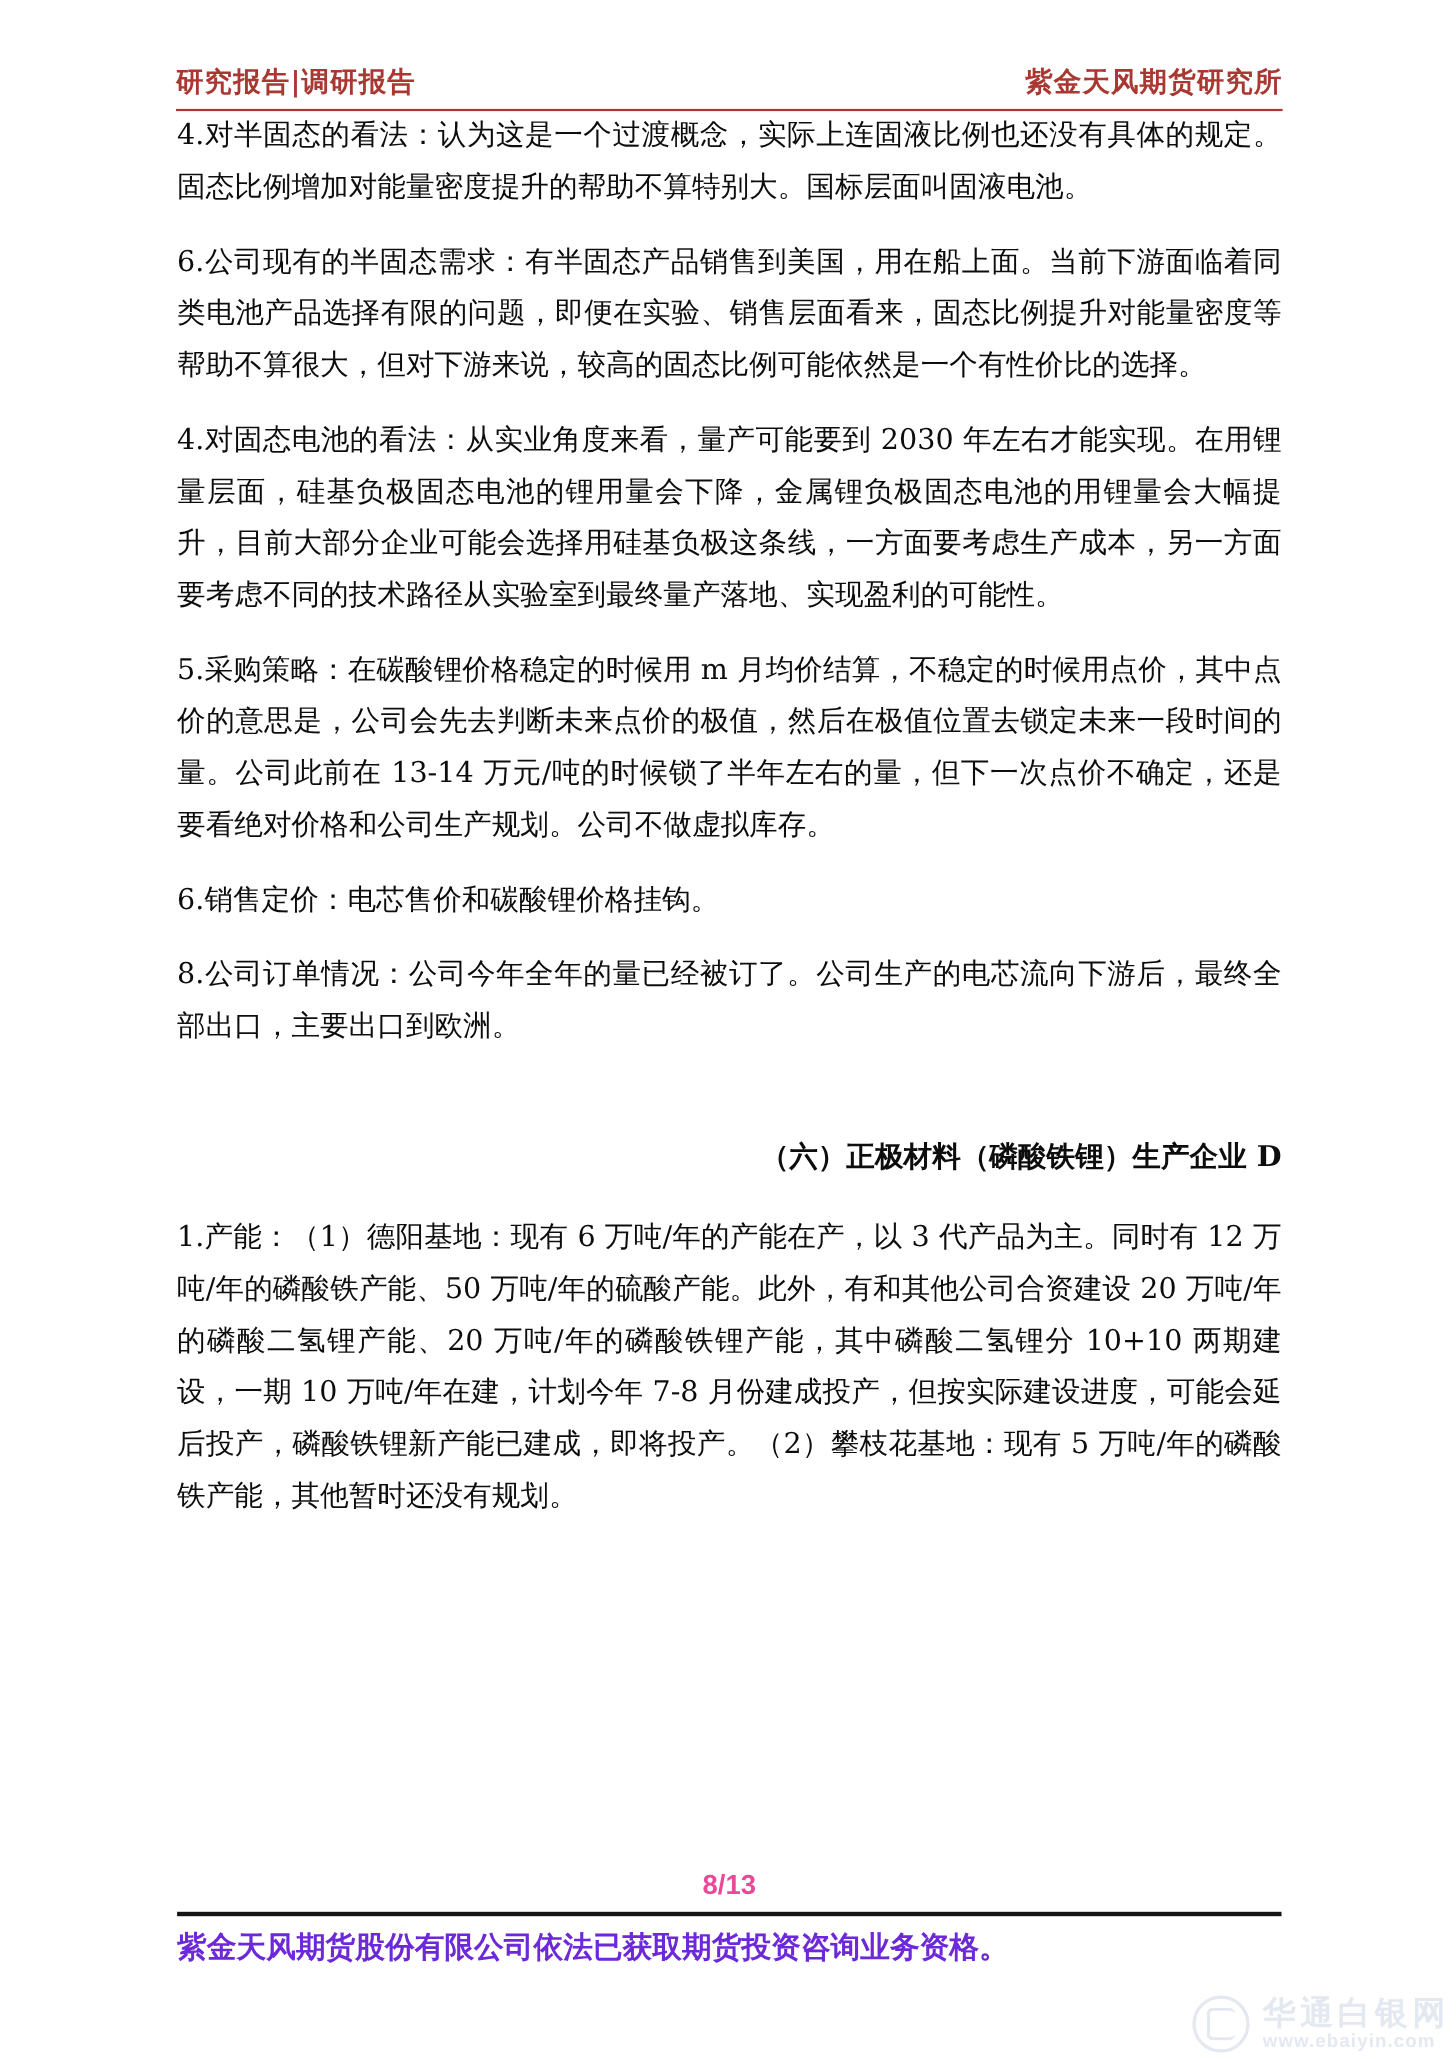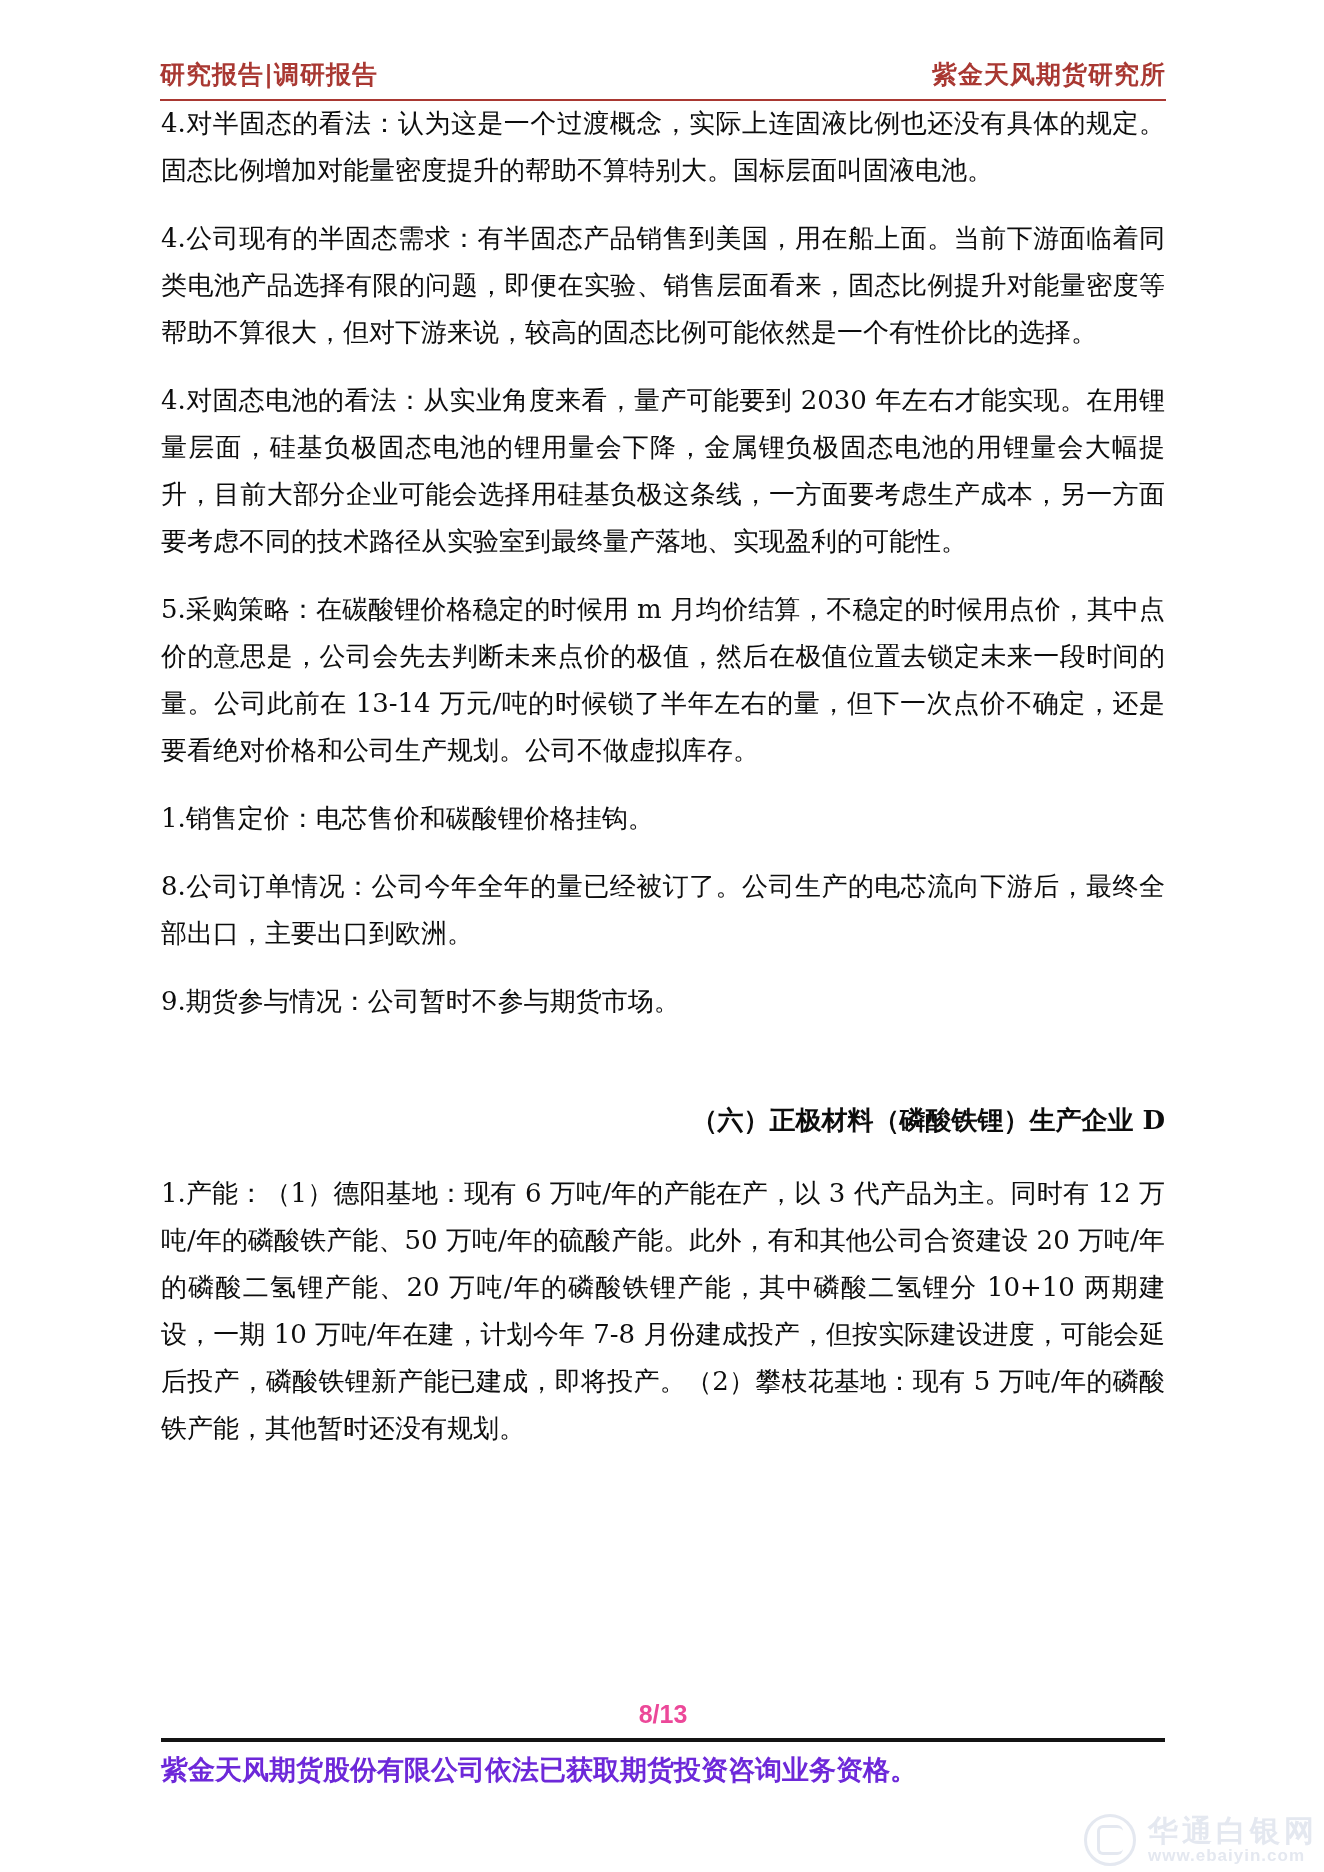--- a/index.html
+++ b/index.html
@@ -125,26 +125,25 @@
 
 <div class="page">
 
   <div class="report-header" style="color: rgb(169, 56, 50); border-bottom-color: rgb(169, 56, 50);">
     <span>研究报告|调研报告</span>
     <span>紫金天风期货研究所</span>
   </div>
 
   <div class="doc-body">
       <p class="para">4.对半固态的看法：认为这是一个过渡概念，实际上连固液比例也还没有具体的规定。固态比例增加对能量密度提升的帮助不算特别大。国标层面叫固液电池。</p>
-      <p class="para">4.公司现有的半固态需求：有半固态产品销售到美国，用在船上面。当前下游面临着同类电池产品选择有限的问题，即便在实验、销售层面看来，固态比例提升对能量密度等帮助不算很大，但对下游来说，较高的固态比例可能依然是一个有性价比的选择。</p>
+      <p class="para">6.公司现有的半固态需求：有半固态产品销售到美国，用在船上面。当前下游面临着同类电池产品选择有限的问题，即便在实验、销售层面看来，固态比例提升对能量密度等帮助不算很大，但对下游来说，较高的固态比例可能依然是一个有性价比的选择。</p>
       <p class="para">4.对固态电池的看法：从实业角度来看，量产可能要到 2030 年左右才能实现。在用锂量层面，硅基负极固态电池的锂用量会下降，金属锂负极固态电池的用锂量会大幅提升，目前大部分企业可能会选择用硅基负极这条线，一方面要考虑生产成本，另一方面要考虑不同的技术路径从实验室到最终量产落地、实现盈利的可能性。</p>
       <p class="para">5.采购策略：在碳酸锂价格稳定的时候用 m 月均价结算，不稳定的时候用点价，其中点价的意思是，公司会先去判断未来点价的极值，然后在极值位置去锁定未来一段时间的量。公司此前在 13-14 万元/吨的时候锁了半年左右的量，但下一次点价不确定，还是要看绝对价格和公司生产规划。公司不做虚拟库存。</p>
-      <p class="para">1.销售定价：电芯售价和碳酸锂价格挂钩。</p>
+      <p class="para">6.销售定价：电芯售价和碳酸锂价格挂钩。</p>
       <p class="para">8.公司订单情况：公司今年全年的量已经被订了。公司生产的电芯流向下游后，最终全部出口，主要出口到欧洲。</p>
-      <p class="para">9.期货参与情况：公司暂时不参与期货市场。</p>
       <p class="heading">（六）正极材料（磷酸铁锂）生产企业 D</p>
       <p class="para">1.产能：（1）德阳基地：现有 6 万吨/年的产能在产，以 3 代产品为主。同时有 12 万吨/年的磷酸铁产能、50 万吨/年的硫酸产能。此外，有和其他公司合资建设 20 万吨/年的磷酸二氢锂产能、20 万吨/年的磷酸铁锂产能，其中磷酸二氢锂分 10+10 两期建设，一期 10 万吨/年在建，计划今年 7-8 月份建成投产，但按实际建设进度，可能会延后投产，磷酸铁锂新产能已建成，即将投产。（2）攀枝花基地：现有 5 万吨/年的磷酸铁产能，其他暂时还没有规划。</p>
     </div>
 
   <div class="page-number">8/13</div>
 
   <div class="footer-rule" style="background: rgb(20, 20, 20);"></div>
 
   <div class="disclaimer">紫金天风期货股份有限公司依法已获取期货投资咨询业务资格。</div>
 

